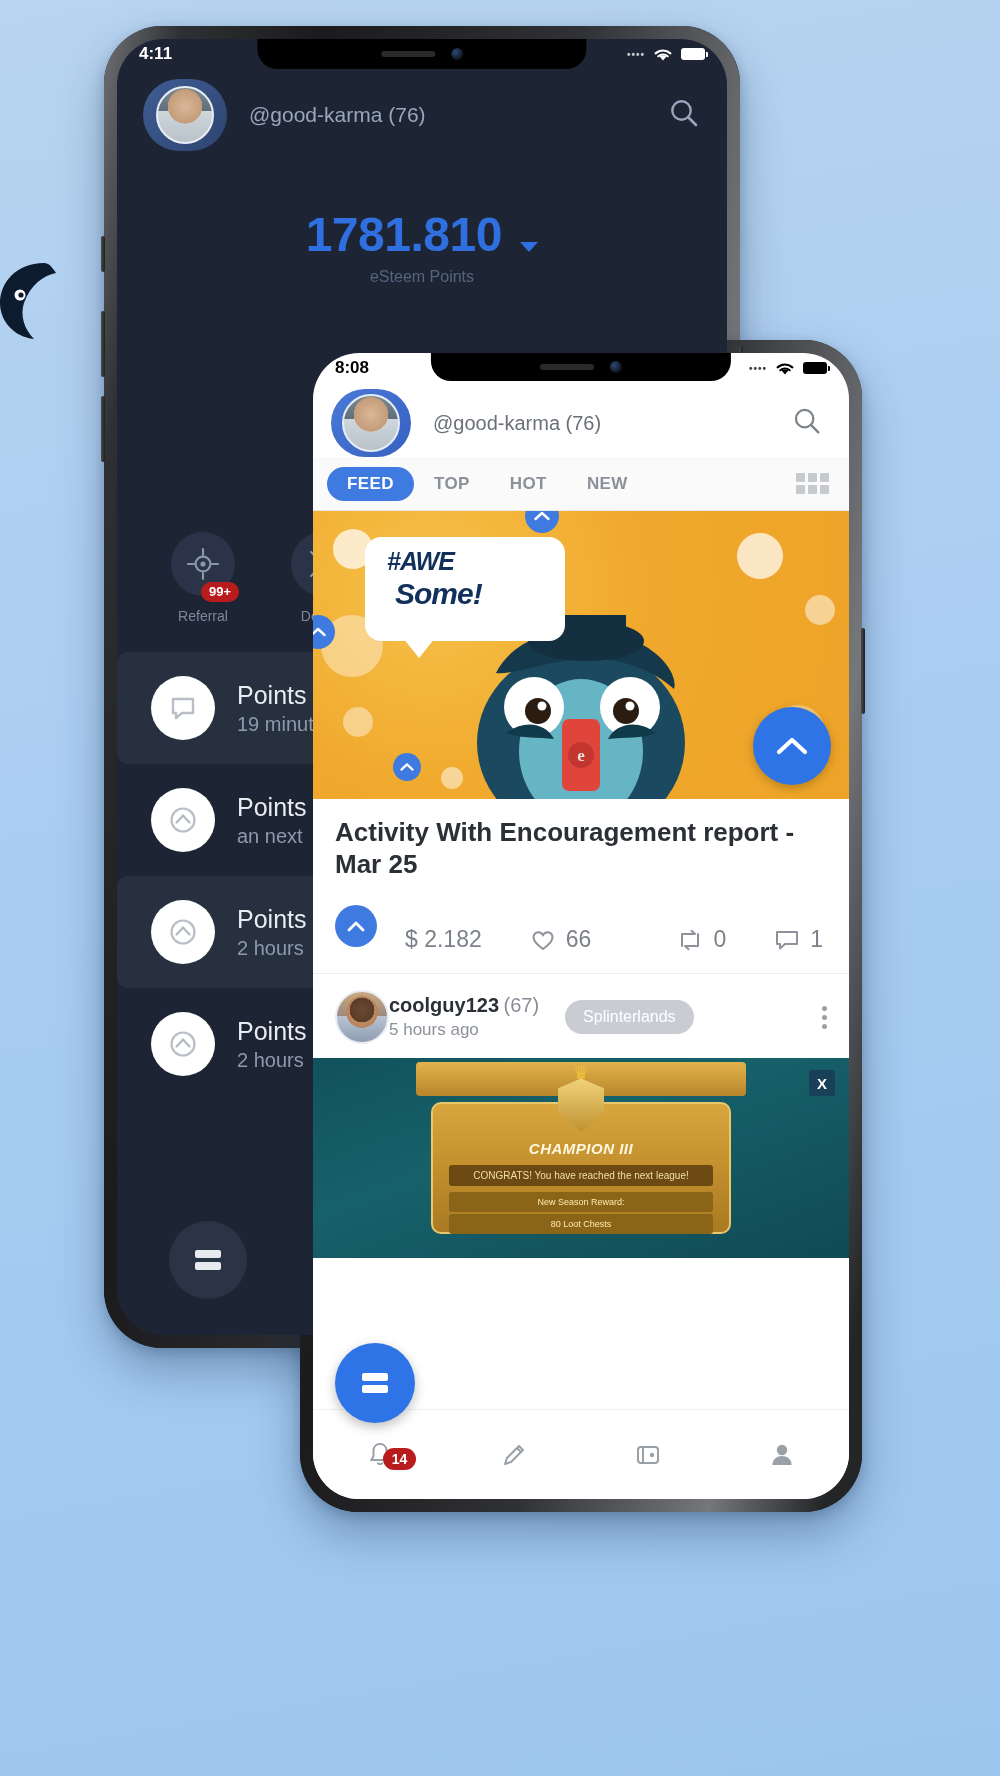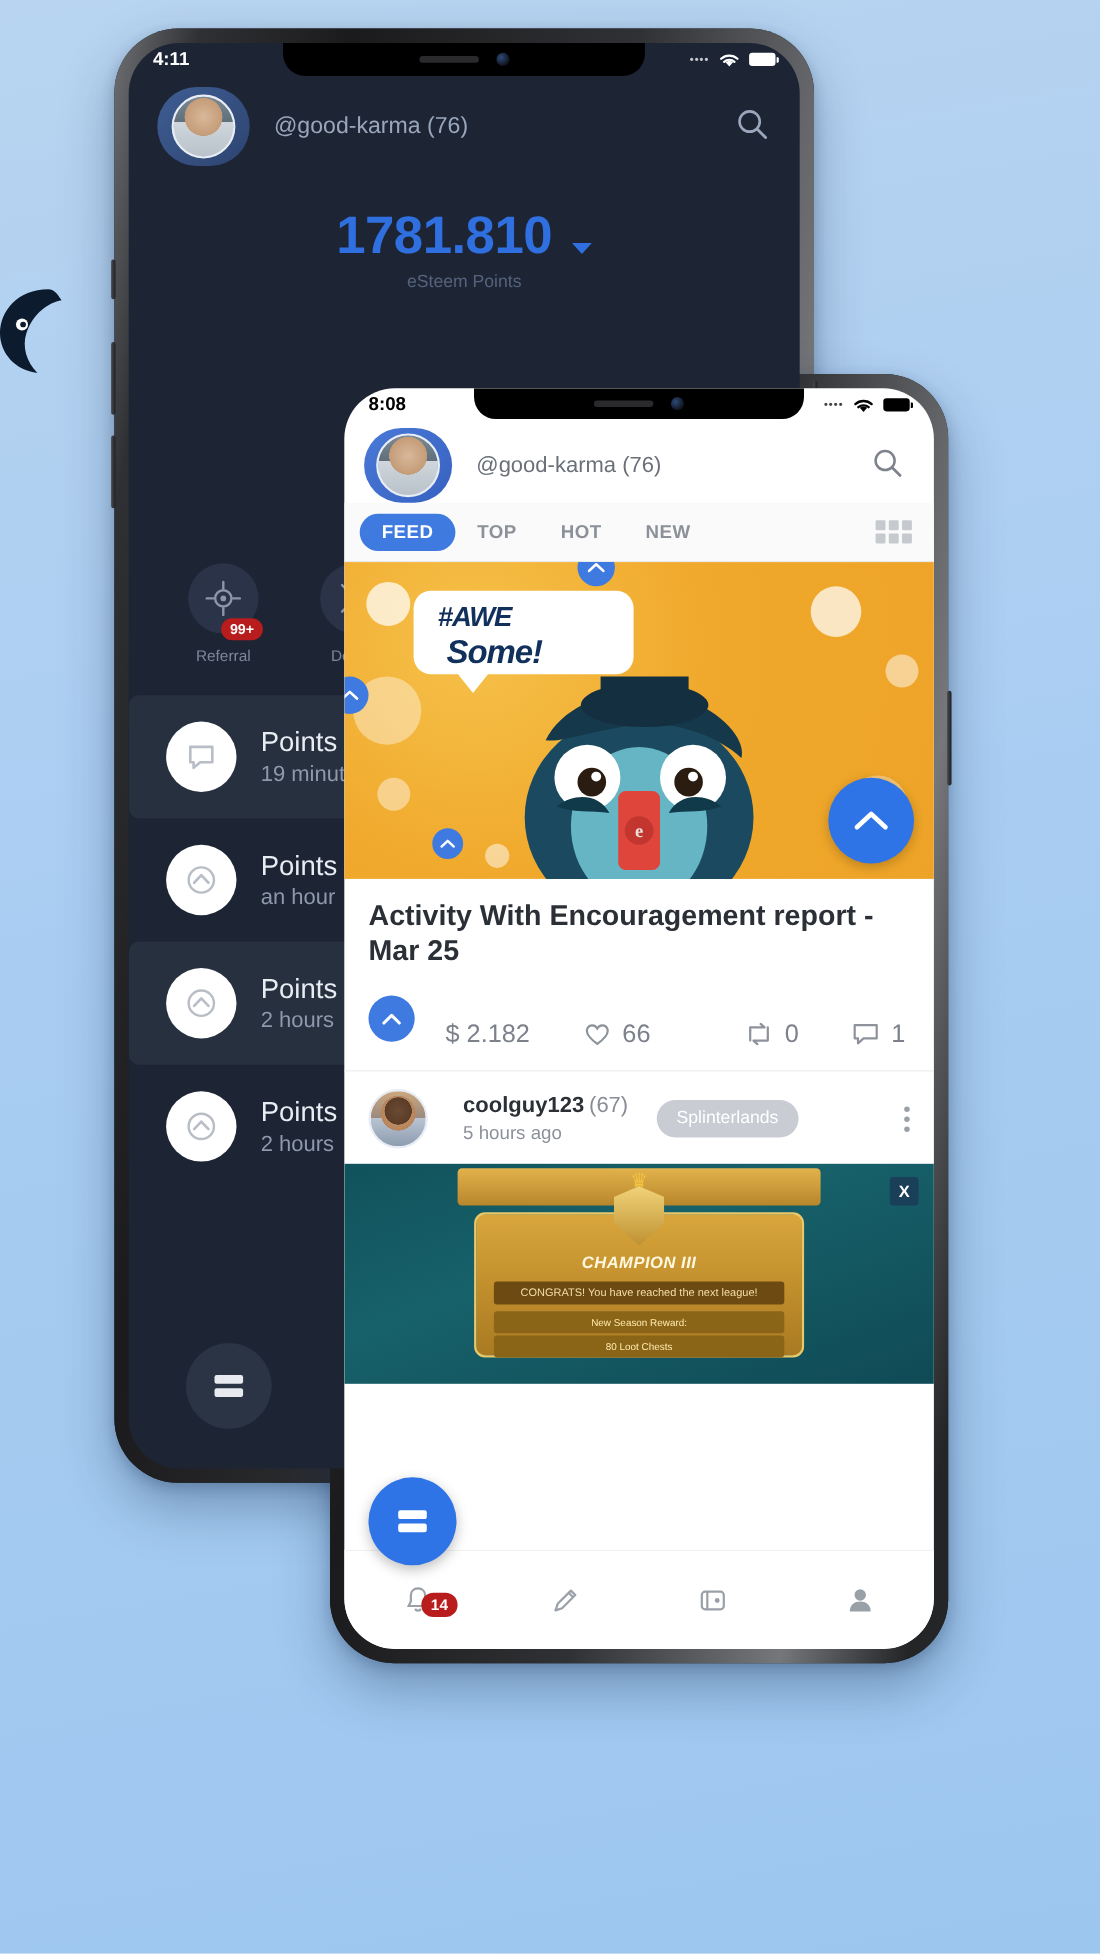--- a/index.html
+++ b/index.html
@@ -81,21 +81,21 @@
   }
   .avatar.coolguy {
     background:
       radial-gradient(circle at 50% 36%, #6b4a32 0%, #5a3c28 30%, transparent 31%),
       radial-gradient(circle at 50% 40%, #c99a70 0%, #b8845c 40%, transparent 41%),
       linear-gradient(180deg,#caa97f 0%,#9c8a7e 48%,#b9c4d2 49%,#8d9cb0 100%);
   }
   .dk-username { color: #9aa6bb; font-size: 21px; margin-left: 22px; }
   .dk-search { margin-left: auto; }
 
-  .dk-points-wrap { text-align: center; margin-top: 36px; }
+  .dk-points-wrap { text-align: center; margin-top: 56px; }
   .dk-points { color: #2f6fe0; font-size: 48px; font-weight: bold; letter-spacing: -.5px; display:inline-block; }
   .caret-dn { display:inline-block; width:0;height:0;border-left:9px solid transparent;border-right:9px solid transparent;border-top:10px solid #2f6fe0; margin-left: 14px; vertical-align: middle; }
   .dk-points-label { color: #55637c; font-size: 16px; margin-top: 6px; }
   .dk-estimated { color: #c7cfdd; font-size: 22px; text-align: center; margin-top: 130px; }
 
   .dk-icon-row { display: flex; gap: 56px; padding: 0 54px; margin-top: 90px; }
   .dk-icon-item { text-align: center; position: relative; }
   .dk-icon-circle {
     width: 64px; height: 64px; border-radius: 50%; background: #2a3347;
     display: flex; align-items: center; justify-content: center; position: relative;
@@ -149,21 +149,21 @@
   .post-img {
     height: 288px; position: relative; overflow: hidden;
     background: radial-gradient(circle at 22% 26%, #f6c14a 0%, #f0a92c 45%, #eda327 100%);
   }
   .blob { position: absolute; border-radius: 50%; background: rgba(255,255,255,.72); }
   .monster {
     position: absolute; left: 50%; bottom: -26px; transform: translateX(-50%);
     width: 262px; height: 210px;
   }
   .bubble {
-    position: absolute; left: 63px; top: 26px; width: 200px; height: 76px;
+    position: absolute; left: 52px; top: 26px; width: 200px; height: 104px;
     background: #fff; border-radius: 16px; text-decoration: underline;
   }
   .bubble::after {
     content: ""; position: absolute; left: 38px; bottom: -17px;
     border-left: 16px solid transparent; border-right: 16px solid transparent; border-top: 20px solid #fff;
   }
   .bubble .l1 { position: absolute; left: 22px; top: 10px; font-size: 25px; font-weight: bold; color: #12305c; font-style: italic; letter-spacing: -1px;}
   .bubble .l2 { position: absolute; left: 30px; top: 40px; font-size: 30px; font-weight: bold; color: #12305c; font-style: italic; letter-spacing: -1px;}
 
   .upbtn-sm { position: absolute; width: 34px; height: 34px; border-radius: 50%; background: #3f7ae0; display:flex;align-items:center;justify-content:center; }
@@ -335,21 +335,21 @@
       </div>
       <div class="dk-row">
         <div class="dk-row-ic">
           <svg width="34" height="34" viewBox="0 0 34 34">
             <circle cx="17" cy="17" r="11.5" fill="none" stroke="#b8bdc6" stroke-width="2.2"></circle>
             <path d="M10.5 19.5 L17 12.6 L23.5 19.5" fill="none" stroke="#b8bdc6" stroke-width="2.4" stroke-linecap="round" stroke-linejoin="round"></path>
           </svg>
         </div>
         <div class="dk-row-txt">
           <div class="t">Points f</div>
-          <div class="s">an hour</div>
+          <div class="s">an next</div>
         </div>
       </div>
       <div class="dk-row alt">
         <div class="dk-row-ic">
           <svg width="34" height="34" viewBox="0 0 34 34">
             <circle cx="17" cy="17" r="11.5" fill="none" stroke="#b8bdc6" stroke-width="2.2"></circle>
             <path d="M10.5 19.5 L17 12.6 L23.5 19.5" fill="none" stroke="#b8bdc6" stroke-width="2.4" stroke-linecap="round" stroke-linejoin="round"></path>
           </svg>
         </div>
         <div class="dk-row-txt">
@@ -520,21 +520,21 @@
             <path d="M3 4 h20 v12 h-12 l-5 4.5 v-4.5 h-3 z" fill="none" stroke="#8d929b" stroke-width="2" stroke-linejoin="round"></path>
           </svg>
           <span>1</span>
         </span>
       </div>
     </div>
 
     <div>
       <div class="post2-head">
         <div class="avatar coolguy" style="width:54px;height:54px;"></div>
-        <div style="margin-left:32px;">
+        <div style="margin-left:0;">
           <div>
             <span class="p2-name">coolguy123</span>
             <span class="p2-lvl">(67)</span>
           </div>
           <div class="p2-time">5 hours ago</div>
         </div>
         <span class="tagchip">Splinterlands</span>
         <span class="kebab">
             <i></i>
             <i></i>

